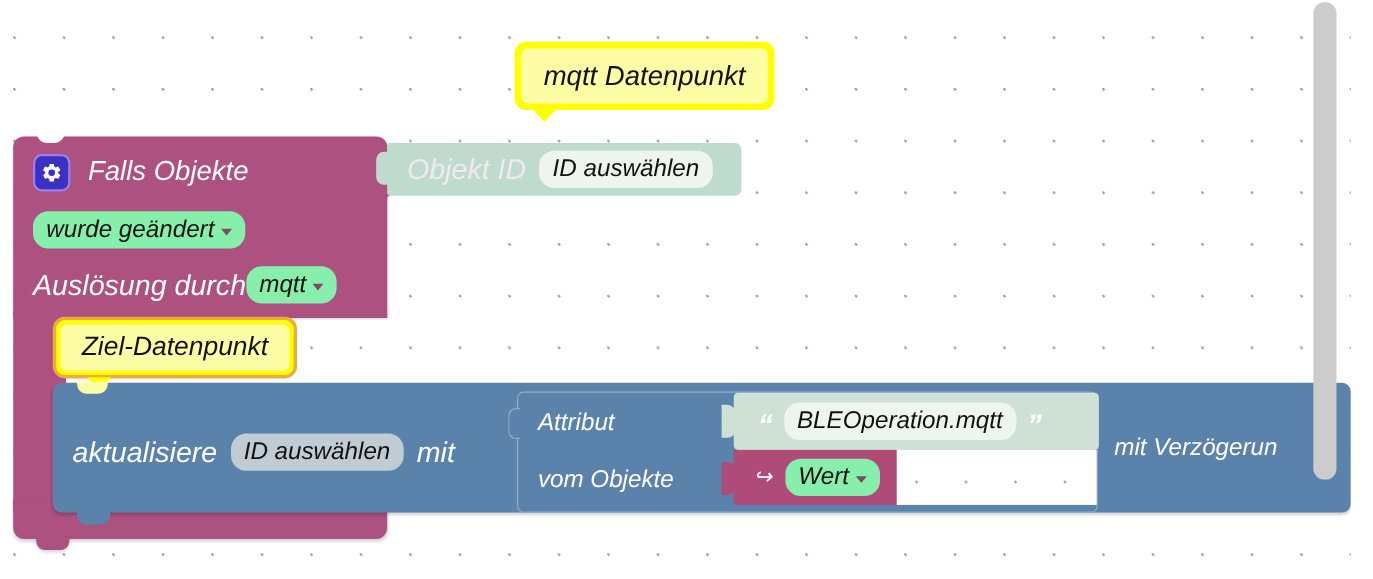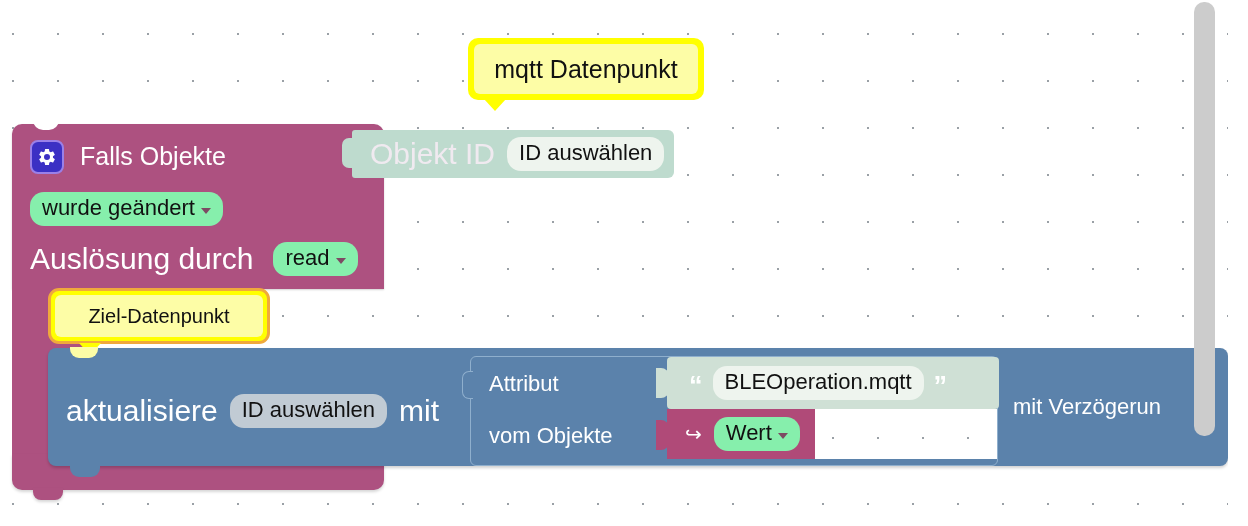--- a/index.html
+++ b/index.html
@@ -18,26 +18,27 @@
   #workspace {
     position: relative;
     width: 1248px;
     height: 526px;
     overflow: hidden;
     background-color: #ffffff;
     background-image:
       radial-gradient(circle at 1.2px 1.2px, #9aa0a6 1.2px, transparent 1.3px);
     background-size: 45px 47px;
     background-position: 12px 33px;
+    font-style: italic;
   }
 
   
   .blk-text {
     color: #ffffff;
-    font-size: 30px;
+    font-size: 26px;
     line-height: 1;
     white-space: nowrap;
   }
   .blk-text.dim { color: #f0eaf0; }
 
   
   .field {
     display: inline-flex;
     align-items: center;
     gap: 6px;
@@ -62,21 +63,21 @@
 
   
   #event-block {
     position: absolute;
     left: 12px;
     top: 124px;
     width: 340px;
     height: 368px;
   }
   
-  .mag { position: absolute; background: #a84f7d; background: #ad5180; padding-left: 32px; }
+  .mag { position: absolute; background: #a84f7d; background: #ad5180; }
   #mag-head {
     left: 0; top: 0; width: 340px; height: 165px;
     border-radius: 10px 10px 0 0;
     box-shadow: 0 1px 2px rgba(0,0,0,.18);
   }
   #mag-left {
     left: 0; top: 160px; width: 48px; height: 182px;
   }
   #mag-foot {
     left: 0; top: 330px; width: 340px; height: 36px;
@@ -120,21 +121,21 @@
     display: flex;
     align-items: center;
     justify-content: center;
     box-sizing: border-box;
   }
 
   #event-title { position: absolute; left: 68px; top: 20px; font-size: 25px; }
   #event-cond  { position: absolute; left: 18px; top: 68px; }
   #event-trigger-row {
     position: absolute; left: 18px; top: 118px;
-    display: flex; align-items: center; gap: 20px;
+    display: flex; align-items: center; gap: 0;
   }
 
   
   #objid-block {
     position: absolute;
     left: 352px; top: 130px;
     width: 322px; height: 48px;
     background: #bedbce;
     border-radius: 3px 6px 6px 3px;
     display: flex;
@@ -181,21 +182,21 @@
     border-top: 12px solid #ffff00;
   }
   #comment-mqtt { left: 468px; top: 38px; width: 236px; height: 62px; }
   #comment-mqtt .tail { left: 16px; }
   #comment-ziel {
     left: 48px; top: 288px; width: 222px; height: 56px;
     border: 3px solid #f0a93c;
     border-radius: 11px;
     padding: 4px;
   }
-  #comment-ziel .inner { font-size: 20px; padding: 0 14px; }
+  #comment-ziel .inner { font-size: 24px; padding: 0 14px; }
   #comment-ziel .tail { left: 28px; bottom: -14px; border-top-color: #ffff00; }
 
   
   #update-block {
     position: absolute;
     left: 48px; top: 348px;
     width: 1180px; height: 118px;
     background: #5b82ab;
     border-radius: 8px;
     box-shadow: 0 2px 3px rgba(0,0,0,.18);
@@ -350,21 +351,21 @@
       <div class="blk-text" id="event-title">Falls Objekte</div>
 
       <div class="field magenta-field" id="event-cond">
         <span>wurde geändert</span>
         <span class="caret"></span>
       </div>
 
       <div id="event-trigger-row">
         <span class="blk-text">Auslösung durch</span>
         <span class="field magenta-field">
-          <span>read</span>
+          <span>mqtt</span>
           <span class="caret"></span>
         </span>
       </div>
     </div>
 
     <div class="mag" id="mag-left"></div>
     <div class="mag" id="mag-foot"></div>
     <div id="mag-bottab"></div>
   </div>
 

